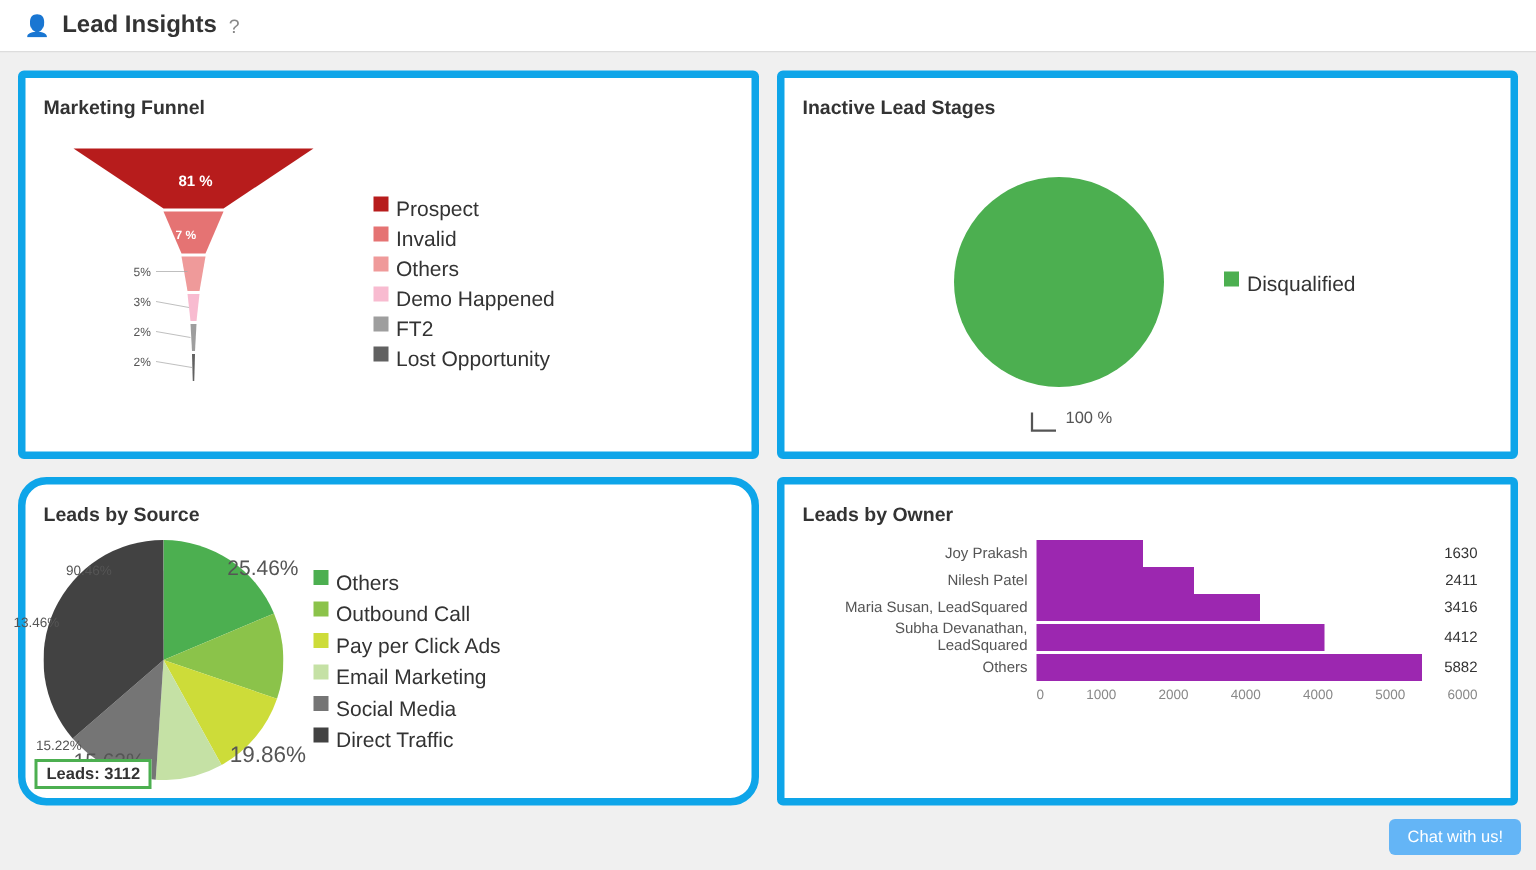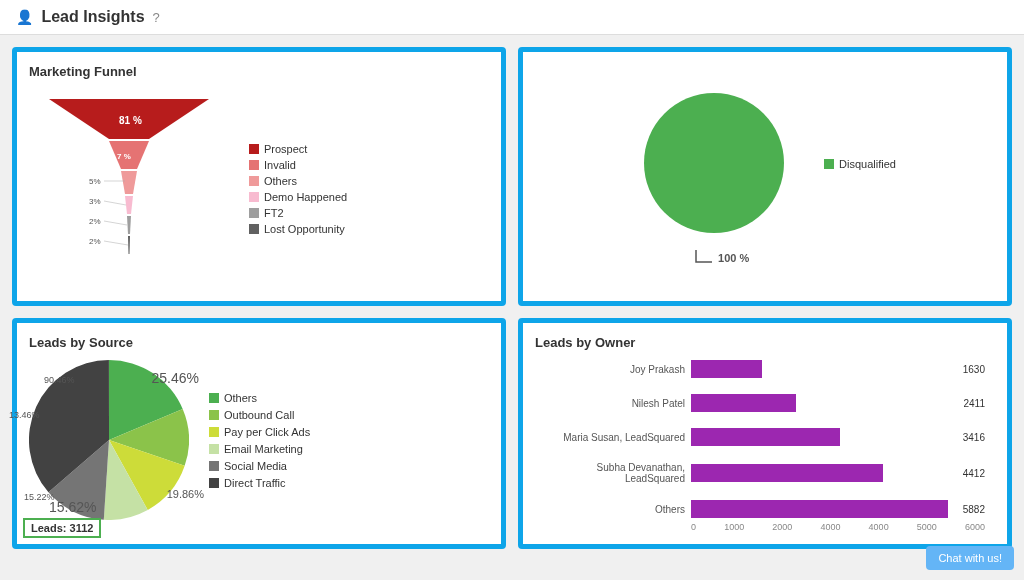--- a/index.html
+++ b/index.html
@@ -60,23 +60,23 @@
     .funnel-svg {
       flex-shrink: 0;
     }
     .funnel-legend {
       display: flex;
       flex-direction: column;
       gap: 4px;
     }
     .legend-item {
       display: flex;
-      align-items: center;
+      align-items: flex-start;
       gap: 5px;
-      font-size: 11px;
+      font-size: 14px;
     }
     .legend-dot {
       width: 10px;
       height: 10px;
       flex-shrink: 0;
     }
     
     .inactive-container {
       display: flex;
       align-items: center;
@@ -116,21 +116,21 @@
       font-size: 11px;
       font-weight: bold;
     }
     
     .owner-container {
       padding-right: 10px;
     }
     .bar-chart {
       display: flex;
       flex-direction: column;
-      gap: 16px;
+      gap: 0;
       margin-top: 5px;
     }
     .bar-row {
       display: flex;
       align-items: center;
       gap: 6px;
     }
     .bar-label {
       text-align: right;
       font-size: 10px;
@@ -237,57 +237,58 @@
         </div>
         <div class="legend-item">
           <div class="legend-dot" style="background:#616161;"></div>
           <span>Lost Opportunity</span>
         </div>
       </div>
     </div>
   </div>
 
   <div class="card">
+    <div class="card-title">Inactive Lead Stages</div>
     <div class="inactive-container">
       <div style="position:relative;">
         <svg width="160" height="160">
           <circle cx="80" cy="80" r="70" fill="#4caf50"></circle>
         </svg>
-        <div style="position:absolute;bottom:-18px;left:60px;font-size:11px;color:#555;display:flex;align-items:flex-end;gap:4px;font-weight:bold;">
+        <div style="position:absolute;bottom:-18px;left:60px;font-size:11px;color:#555;display:flex;align-items:flex-start;gap:4px;">
           <svg width="20" height="16">
             <path d="M2,2 L2,14 L18,14" stroke="#555" fill="none" stroke-width="1.5"></path>
           </svg>
           <span>100 %</span>
         </div>
       </div>
       <div class="inactive-legend">
         <div class="legend-item">
           <div class="legend-dot" style="background:#4caf50;"></div>
           <span>Disqualified</span>
         </div>
       </div>
     </div>
   </div>
 
-  <div class="card" style="position:relative;">
+  <div class="card" style="position:relative;border-radius:19px;">
     <div class="card-title">Leads by Source</div>
     <div class="source-container">
       <div class="pie-container">
         <svg width="160" height="160" viewBox="-1 -1 2 2" style="transform:rotate(-90deg)">
 
           <path d="M0,0 L1,0 A1,1,0,0,1,0.388,0.921 Z" fill="#4caf50"></path>
           <path d="M0,0 L0.388,0.921 A1,1,0,0,1,-0.323,0.946 Z" fill="#8bc34a"></path>
           <path d="M0,0 L-0.323,0.946 A1,1,0,0,1,-0.875,0.484 Z" fill="#cddc39"></path>
           <path d="M0,0 L-0.875,0.484 A1,1,0,0,1,-0.998,-0.065 Z" fill="#c5e1a5"></path>
           <path d="M0,0 L-0.998,-0.065 A1,1,0,0,1,-0.654,-0.757 Z" fill="#757575"></path>
           <path d="M0,0 L-0.654,-0.757 A1,1,0,0,1,1,-0.001 Z" fill="#424242"></path>
         </svg>
         
         <div style="position:absolute;top:10px;right:-10px;font-size:14px;color:#555;">25.46%</div>
-        <div style="position:absolute;bottom:20px;right:-15px;font-size:11px;color:#555;margin-left:32px;">19.86%</div>
+        <div style="position:absolute;bottom:8px;right:-15px;font-size:15px;color:#555;margin-left:32px;">19.86%</div>
         <div style="position:absolute;bottom:5px;left:20px;font-size:14px;color:#555;">15.62%</div>
         <div style="position:absolute;bottom:18px;left:-5px;font-size:9px;color:#555;">15.22%</div>
         <div style="position:absolute;top:50px;left:-20px;font-size:9px;color:#555;">13.46%</div>
         <div style="position:absolute;top:15px;left:15px;font-size:9px;color:#555;">90.46%</div>
       </div>
       <div class="source-legend">
         <div class="legend-item">
           <div class="legend-dot" style="background:#4caf50;"></div>
           <span>Others</span>
         </div>

